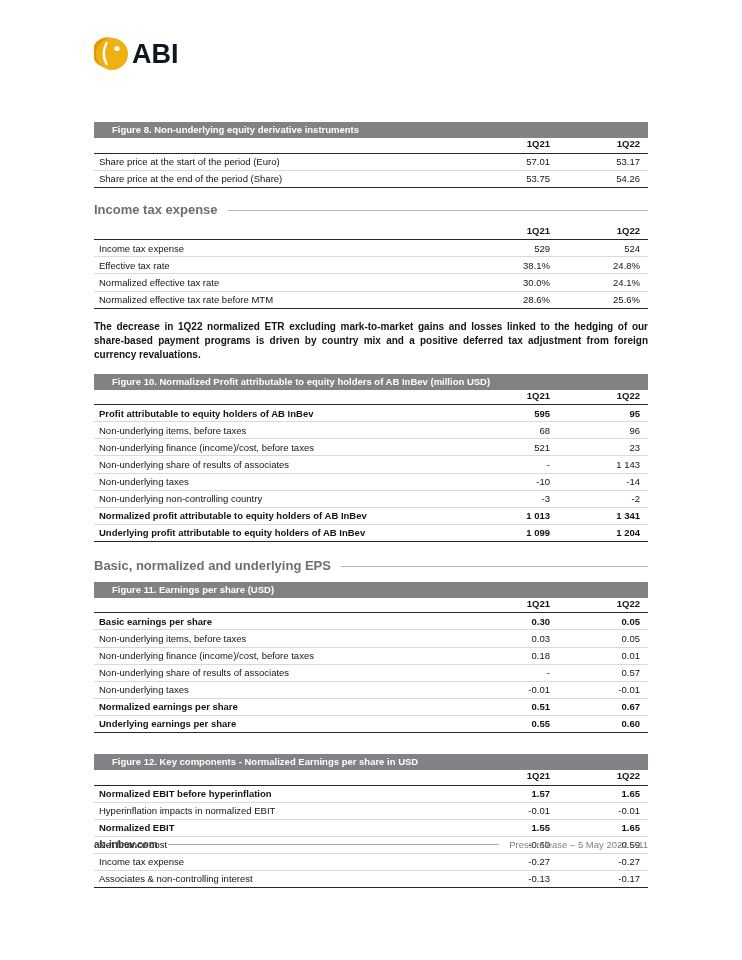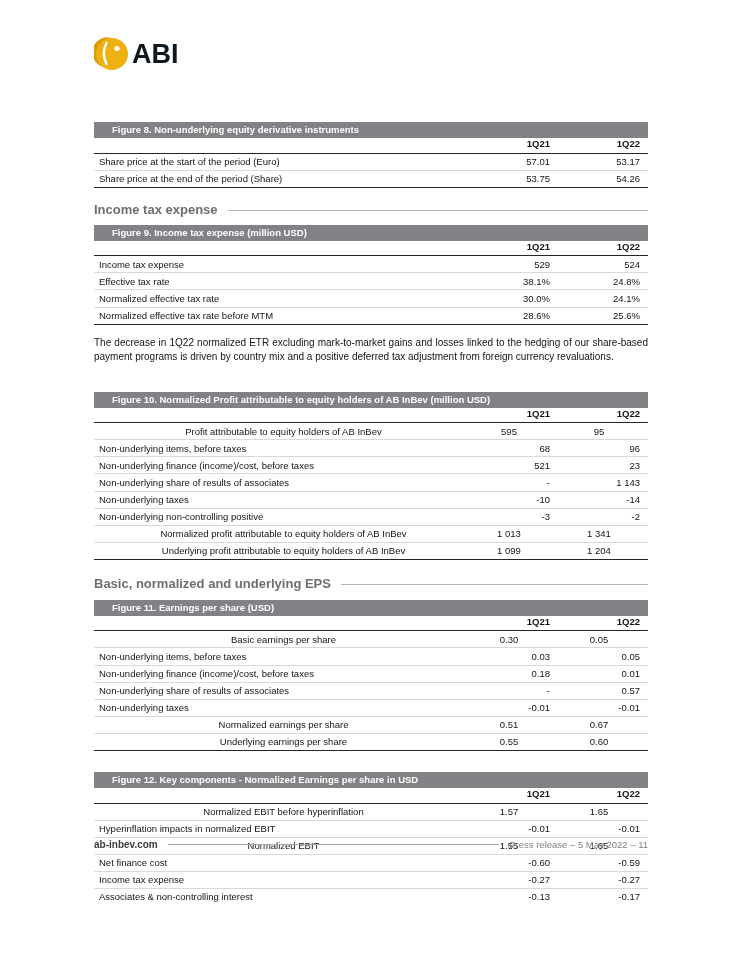--- a/index.html
+++ b/index.html
@@ -31,39 +31,39 @@
     border-bottom:1px solid var(--rule-dark,#262626);
   }
   thead th.label-col { width:auto; padding:0; }
   th.num, td.num { width:90px; text-align:right; }
   tbody td {
     padding:2.5px 0 2px 5px;
     border-bottom:1px solid var(--rule-light,#d9d9d9);
   }
   tbody td.num { padding-left:0; padding-right:8px; }
   tbody tr:last-child td { border-bottom:1px solid var(--rule-dark,#262626); }
-  tr.bold td { font-weight:normal;text-align:center; }
+  tr.bold td { font-weight:bold; }
 
   
   h2.section-heading {
     display:flex; align-items:center; gap:10px;
     font-size:13px; font-weight:bold; color:var(--heading-gray,#6d6e71);
   }
   h2.section-heading::after { content:""; flex:1; border-top:1px solid #b3b5b8; margin-top:2px; }
 
   
   p.body-text {
     font-size:10px; line-height:1.4; text-align:justify; color:#141414;
   }
 
   
   .sp-fig8   { margin-top:50px; }
   .sp-h-tax  { margin:14px 0 8px; }
   .sp-fig9   { margin-top:2px; }
-  .sp-para   { margin:11px 0 28px; }
+  .sp-para   { margin:11px 0 12px;font-weight:bold; }
   .sp-fig10  { margin-top:2px; }
   .sp-h-eps  { margin:16px 0 9px; }
   .sp-fig11  { margin-top:2px; }
   .sp-fig12  { margin-top:21px; }
 
   
   .footer { position:absolute; left:94px; right:94px; bottom:52px; display:flex; align-items:center; gap:10px; }
   .footer .site { font-size:10px; font-weight:bold; color:#3c3c3c; text-decoration:none; }
   .footer .rule { flex:1; border-top:1px solid #a6a8ab; }
   .footer .press { font-size:9.5px; color:#808285; }
@@ -108,21 +108,20 @@
               <td class="num">53.75</td>
               <td class="num">54.26</td>
             </tr>
           </tbody>
         </table>
       </section>
 
     <h2 class="section-heading sp-h-tax">Income tax expense</h2>
 
     <section class="figure sp-fig9">
-        <div class="fig-title">Figure 9. Income tax expense (million USD)</div>
         <table class="data">
           <thead>
             <tr>
               <th class="label-col"></th>
               <th class="num">1Q21</th>
               <th class="num">1Q22</th>
             </tr>
           </thead>
           <tbody>
             <tr>
@@ -181,21 +180,21 @@
               <td>Non-underlying share of results of associates</td>
               <td class="num">-</td>
               <td class="num">1 143</td>
             </tr>
             <tr>
               <td>Non-underlying taxes</td>
               <td class="num">-10</td>
               <td class="num">-14</td>
             </tr>
             <tr>
-              <td>Non-underlying non-controlling positive</td>
+              <td>Non-underlying non-controlling country</td>
               <td class="num">-3</td>
               <td class="num">-2</td>
             </tr>
             <tr class="bold">
               <td>Normalized profit attributable to equity holders of AB InBev</td>
               <td class="num">1 013</td>
               <td class="num">1 341</td>
             </tr>
             <tr class="bold">
               <td>Underlying profit attributable to equity holders of AB InBev</td>

